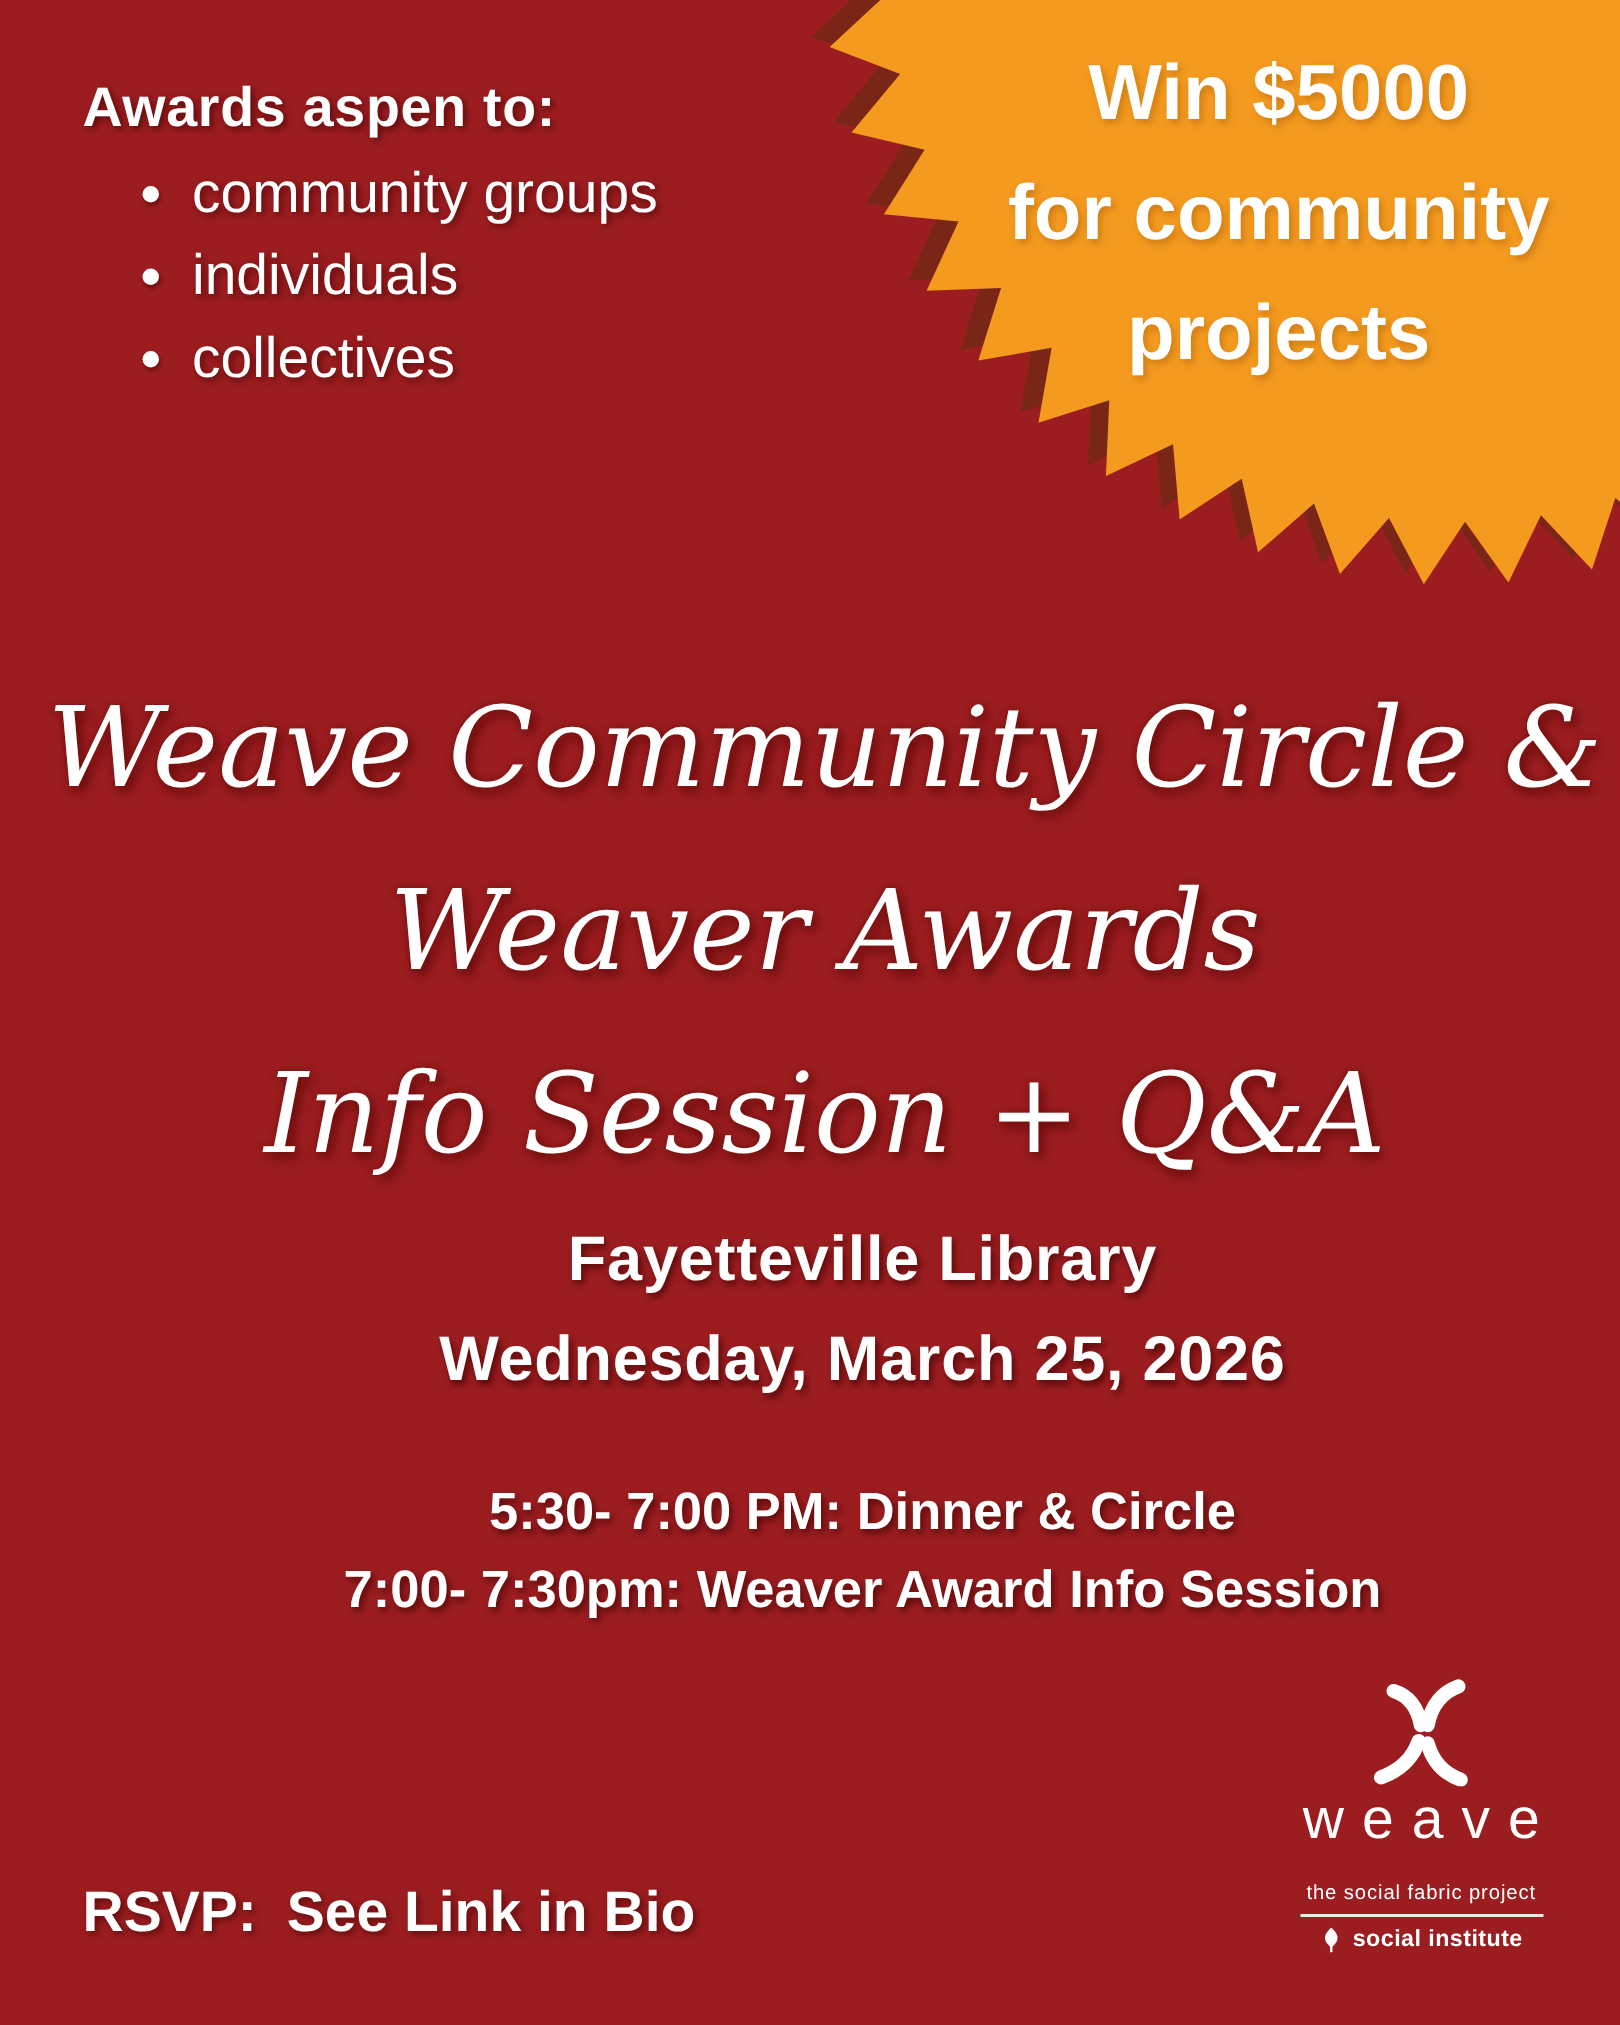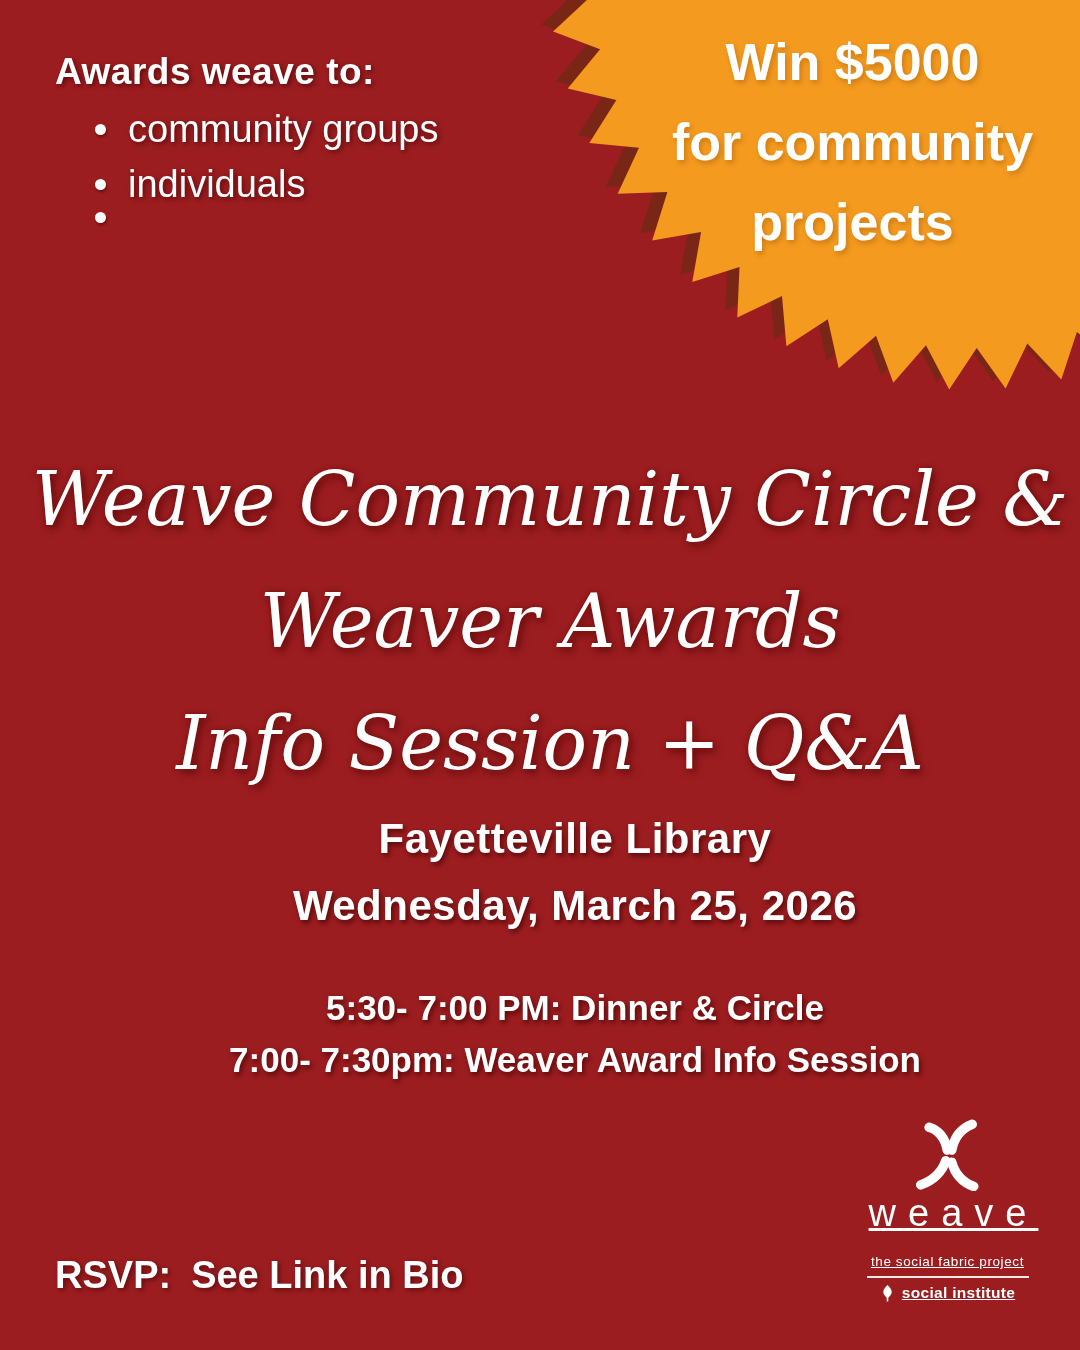--- a/index.html
+++ b/index.html
@@ -73,21 +73,21 @@
   .rsvp{
     position:absolute;left:55px;top:1252px;
     font-size:38px;line-height:46px;
     text-shadow:2px 2px 5px rgba(70,5,5,.7);
     font-weight:bold;
   }
   .rsvp-value{margin-left:20px;}
   
   .logo{
     position:absolute;right:35px;bottom:48px;width:195px;
-    display:flex;flex-direction:column;align-items:center;text-decoration:underline;
+    display:flex;flex-direction:column;align-items:center;
   }
   .logo-mark{width:78px;height:72px;margin-bottom:2px;}
   .logo-wordmark{
     font-size:38px;font-weight:400;letter-spacing:12px;margin-right:-12px;
     line-height:40px;
   }
   .logo-tagline{
     font-size:13.5px;letter-spacing:.6px;margin-top:21px;white-space:nowrap;
   }
   .logo-divider{
@@ -106,32 +106,33 @@
     <polygon id="burst-main" fill="var(--burst-orange)" points="546.0,-86.0 587.0,-56.4 545.8,-27.1 590.2,-3.1 553.1,31.4 600.1,49.3 567.7,88.4 616.4,99.9 589.3,142.9 639.0,147.7 617.7,193.8 667.4,192.0 652.2,240.4 701.1,231.9 692.3,281.9 739.5,266.9 737.3,317.4 782.0,296.1 786.4,346.3 827.8,319.2 838.7,368.2 876.0,335.7 893.3,382.7 926.0,345.3 949.2,389.5 976.7,347.9 1005.6,388.4 1027.3,343.5 1061.3,379.6 1076.9,332.0 1115.4,363.2 1124.6,313.7 1166.9,339.4 1169.5,289.0 1215.0,308.6 1211.0,258.2 1258.8,271.5 1450,150 1450,-220 480,-220"></polygon>
   </svg>
   <div class="burst-text">
     <div>Win $5000</div>
     <div>for community</div>
     <div>projects</div>
   </div>
 </div>
 
 <div class="awards">
-  <div class="awards-heading">Awards weave to:</div>
+  <div class="awards-heading">Awards aspen to:</div>
   <div class="awards-list">
     <div class="award-item">
       <span class="bullet"></span>
       <span>community groups</span>
     </div>
     <div class="award-item">
       <span class="bullet"></span>
       <span>individuals</span>
     </div>
     <div class="award-item">
       <span class="bullet"></span>
+      <span>collectives</span>
     </div>
   </div>
 </div>
 
 <div class="title">
   <div>Weave Community Circle &amp;</div>
   <div>Weaver Awards</div>
   <div>Info Session + Q&amp;A</div>
 </div>
 

